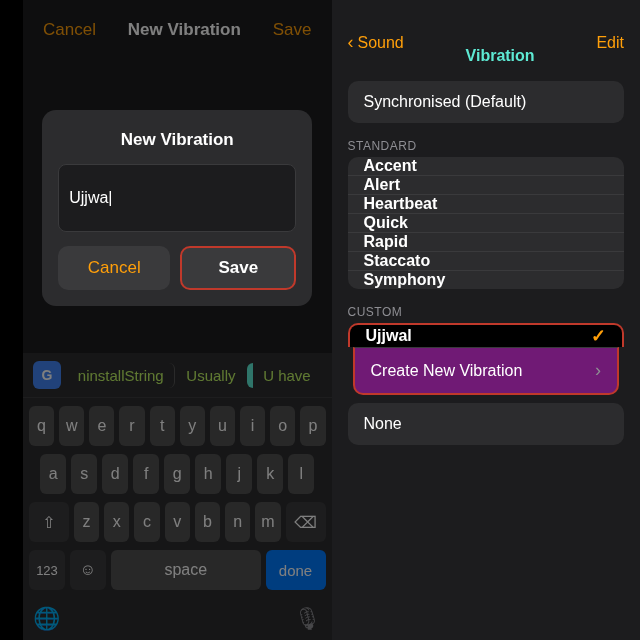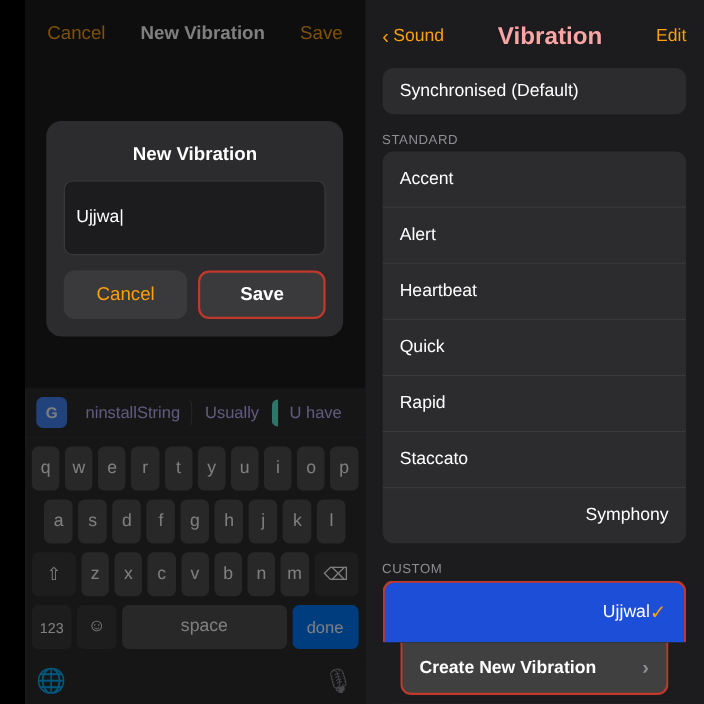--- a/index.html
+++ b/index.html
@@ -150,21 +150,21 @@
       font-weight: 700;
     }
 
     .autocomplete-words {
       display: flex;
       flex: 1;
       justify-content: space-around;
     }
 
     .autocomplete-word {
-      color: #c4b5fd;
+      color: #bef264;
       font-size: 15px;
       padding: 4px 10px;
       border-radius: 6px;
     }
 
     .autocomplete-word.divider-left {
       border-left: 6px solid #5eead4;
     }
     .autocomplete-word.divider-right {
       border-right: 1px solid #555;
@@ -268,23 +268,24 @@
       gap: 2px;
     }
 
     .chevron-icon {
       font-size: 18px;
       color: #ff9f0a;
       margin-right: 2px;
     }
 
     .right-nav-title {
-      color: #fca5a5;
-      font-size: 22px;
+      color: #5eead4;
+      font-size: 16px;
       font-weight: 600;
+      margin-top: 27px;
     }
 
     .right-nav-edit {
       color: #ff9f0a;
       font-size: 16px;
     }
 
     .right-content {
       flex: 1;
       overflow-y: auto;
@@ -313,56 +314,55 @@
       background: #2c2c2e;
       margin: 0 16px 16px;
       border-radius: 10px;
       overflow: hidden;
     }
 
     .list-item {
       display: flex;
       align-items: center;
       justify-content: space-between;
-      padding: 16px 16px;
+      padding: 0 16px;
       color: #fff;
       font-size: 16px;
       border-bottom: 1px solid #3a3a3c;
+      font-weight: bold;
     }
 
     .list-item:last-child {
       border-bottom: none;
-      justify-content: flex-end;
     }
 
     .list-item-left {
       color: #fff;
       font-size: 16px;
     }
 
     .custom-section {
       margin-top: 14px;
     }
 
     .custom-item-highlighted {
-      background: #1d4ed8;
+      background: #000000;
       margin: 0 16px 0;
       border-radius: 10px 10px 0 0;
       border: 2px solid #c0392b;
       border-bottom: none;
     }
 
     .custom-item-create {
-      background: #404040;
-      margin: 0 32px 0;
+      background: #701a75;
+      margin: 0 21px 0;
       border-radius: 0 0 10px 10px;
       border: 2px solid #c0392b;
       border-top: 1px solid #3a3a3c;
       overflow: hidden;
-      font-weight: bold;
     }
 
     .create-new-row {
       display: flex;
       align-items: center;
       justify-content: space-between;
       padding: 12px 16px;
       color: #fff;
       font-size: 16px;
     }

